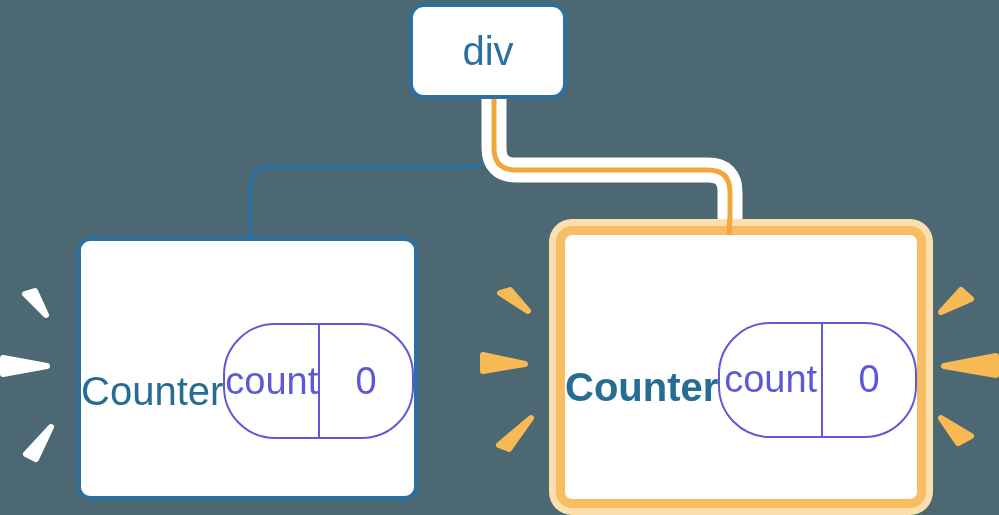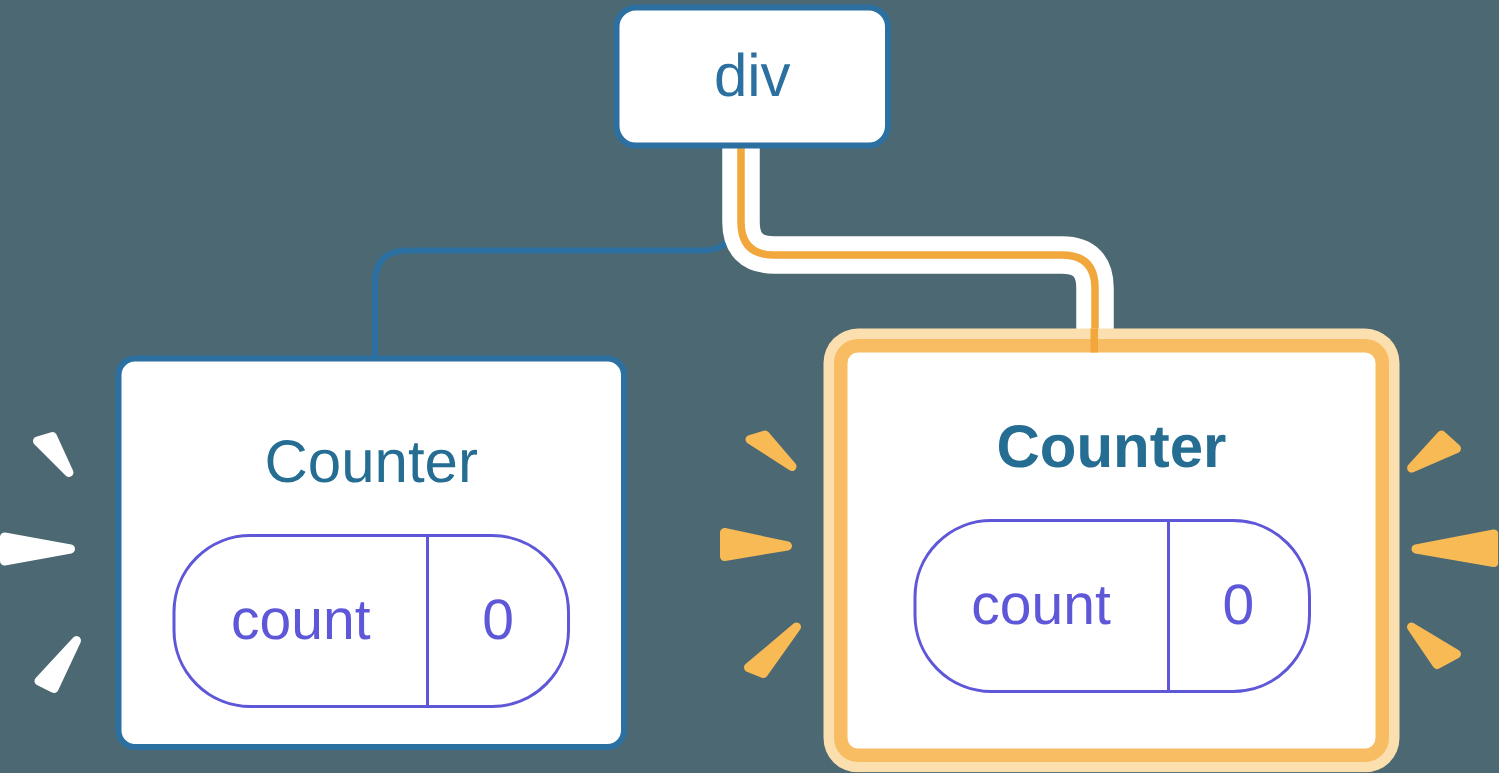--- a/index.html
+++ b/index.html
@@ -3,28 +3,28 @@
 <meta charset="utf-8">
 <style>
   html,body{margin:0;padding:0;background:#4C6872;}
   .stage{
     position:relative;width:999px;height:515px;overflow:hidden;
     background:#4C6872;
     font-family:"Liberation Sans",sans-serif;
   }
   .layer{position:absolute;left:0;top:0;z-index:1;}
   .node-root{
-    position:absolute;left:409px;top:3px;width:185px;height:96px;
+    position:absolute;left:409px;top:3px;width:158px;height:96px;
     box-sizing:border-box;background:#FFFFFF;border:4px solid #2B70A0;border-radius:15px;
     display:flex;align-items:center;justify-content:center;z-index:2;
   }
   .node-label{font-size:40px;color:#2B70A0;}
   .card{
     position:absolute;box-sizing:border-box;background:#FFFFFF;z-index:2;
-    display:flex;flex-direction:column;align-items:center;
+    display:flex;flex-direction:row;align-items:center;
   }
   .card-left{
     left:77px;top:237px;width:341px;height:263px;
     border:4px solid #2B70A0;border-radius:13px;
   }
   .card-right{
     left:556px;top:226px;width:370px;height:282px;
     border:9px solid #F8BC62;border-radius:16px;
     box-shadow:0 0 0 7px #FBDFAE;
   }

